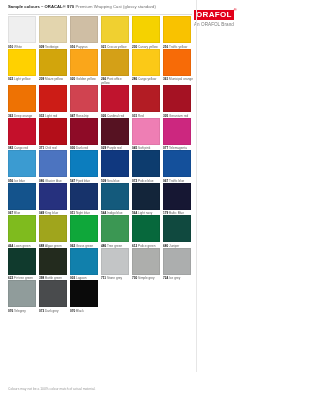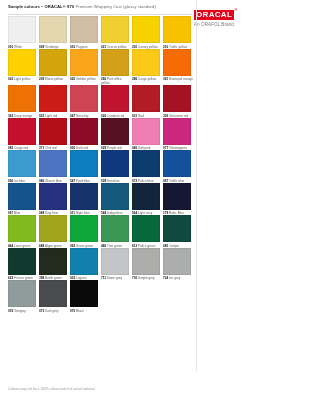--- a/index.html
+++ b/index.html
@@ -93,21 +93,21 @@
 
 <div class="page">
 
   <div class="header">
     <div class="header-title">
       <span class="lead">Sample colours – ORACAL® 970</span><span> Premium Wrapping Cast (glossy standard)</span>
     </div>
   </div>
 
   <div class="logo-block">
-    <span class="logo-word">ORACAL</span><span class="logo-reg">®</span>
+    <span class="logo-word">ORAFOL</span><span class="logo-reg">®</span>
     <div class="logo-sub">An ORAFOL Brand</div>
   </div>
 
   <div class="rule"></div>
   <div class="vrule"></div>
 
   <div class="grid">
       <div class="row">
         <div class="cell">
           <div class="chip" style="background: rgb(239, 239, 239);"></div>

